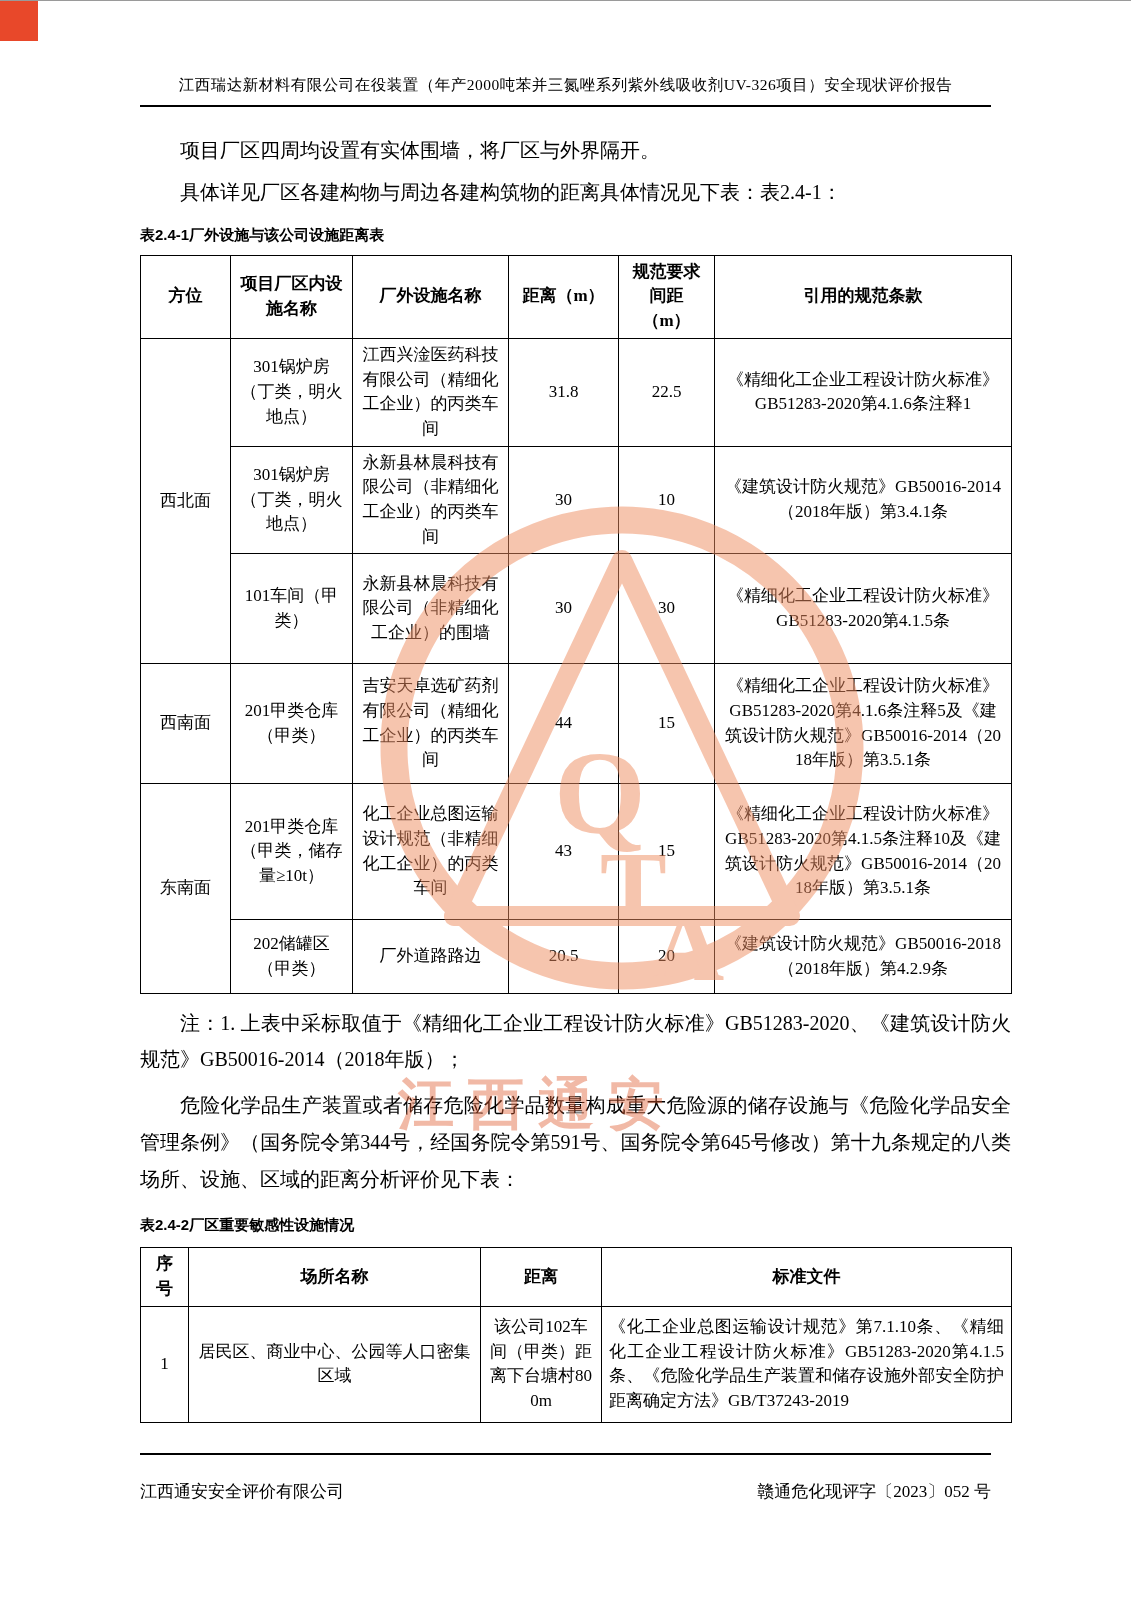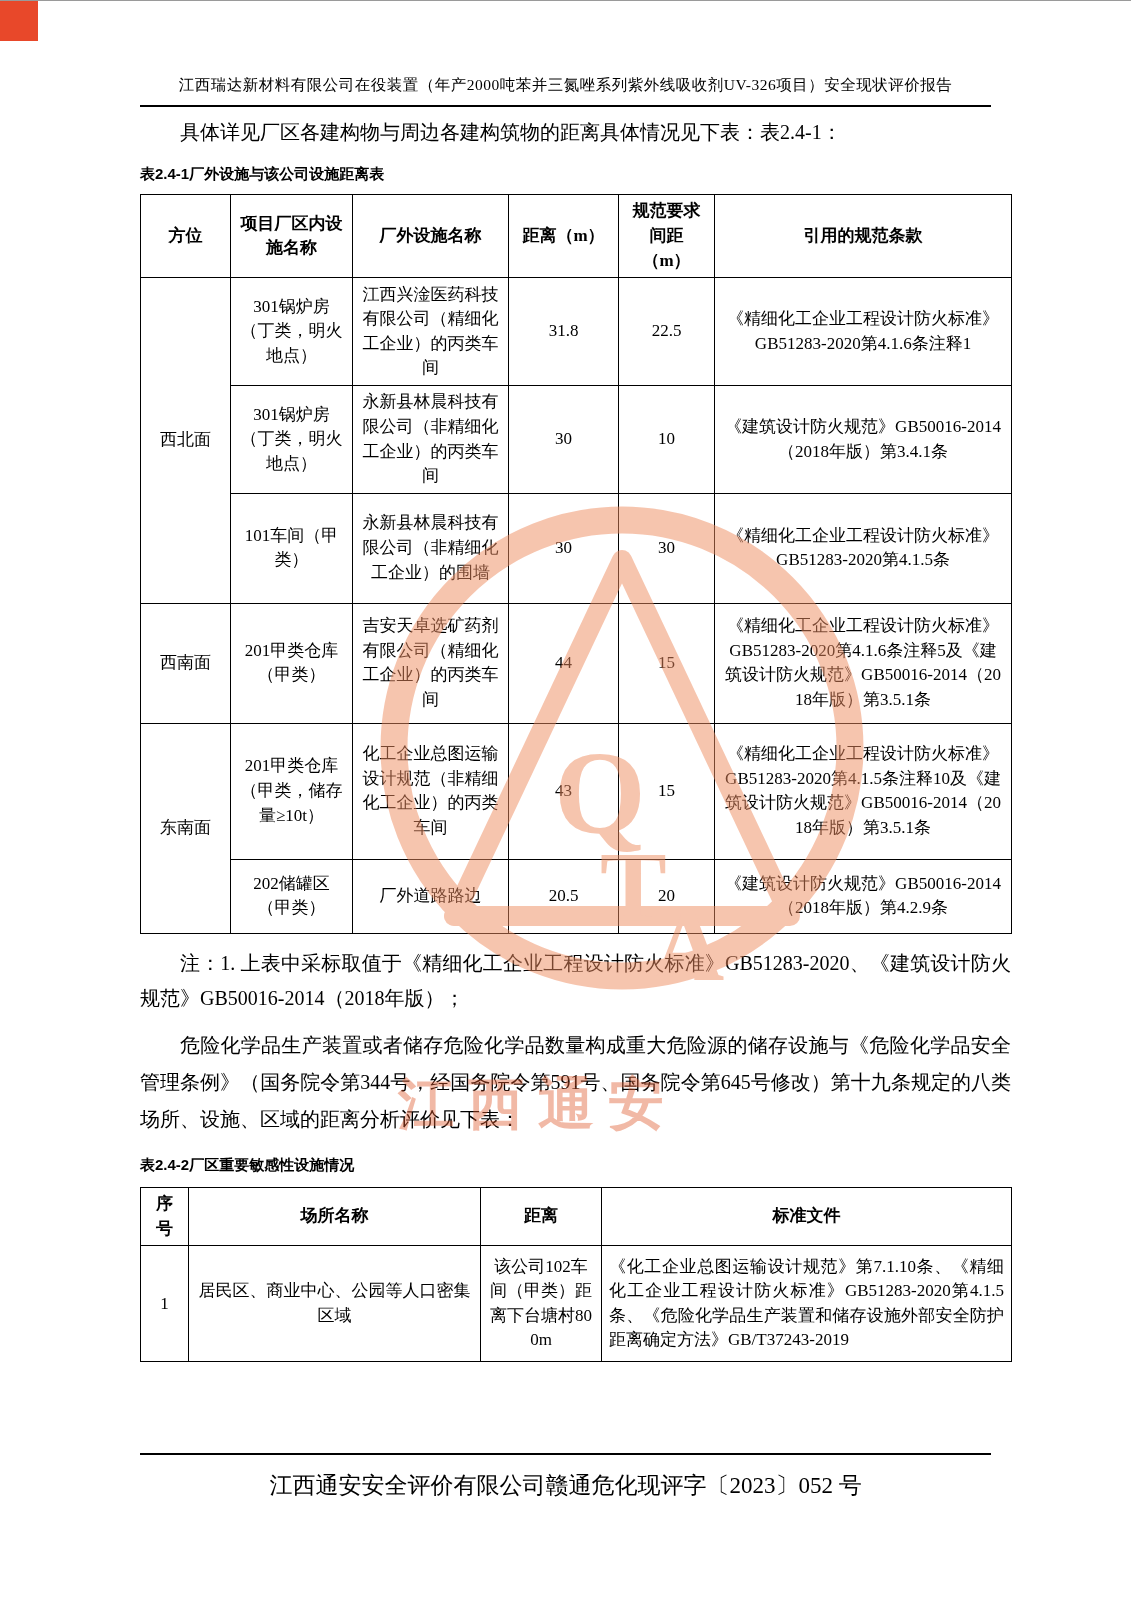--- a/index.html
+++ b/index.html
@@ -77,24 +77,24 @@
     text-align: center;
     font-size: 17px;
     z-index: 1;
   }
   .footer {
     position: absolute;
     left: 140px;
     width: 851px;
     top: 1452px;
     border-top: 2px solid #000;
-    padding-top: 15px;
+    padding-top: 25px;
     display: flex;
-    justify-content: center;
-    font-size: 23px;
+    justify-content: space-between;
+    font-size: 17px;
     z-index: 1;
   }
   
   .wm-logo {
     position: absolute;
     left: 362px; top: 487px;
     width: 520px; height: 520px;
     opacity: .5;
     z-index: 2;
     pointer-events: none;
@@ -118,20 +118,21 @@
 
 <div class="page">
 
   <div class="corner-red-mark"></div>
 
   <div class="header-text">江西瑞达新材料有限公司在役装置（年产2000吨苯并三氮唑系列紫外线吸收剂UV-326项目）安全现状评价报告</div>
   <div class="header-rule"></div>
 
   <div class="content">
 
+    <p class="para p1">项目厂区四周均设置有实体围墙，将厂区与外界隔开。</p>
     <p class="para p2">具体详见厂区各建构物与周边各建构筑物的距离具体情况见下表：表2.4-1：</p>
 
     <div class="tbl-title">表2.4-1厂外设施与该公司设施距离表</div>
 
     <table>
       <colgroup>
         <col style="width:90px">
           <col style="width:122px">
           <col style="width:156px">
         <col style="width:110px">
@@ -183,21 +184,21 @@
           <td>化工企业总图运输设计规范（非精细化工企业）的丙类车间</td>
           <td>43</td>
           <td>15</td>
           <td>《精细化工企业工程设计防火标准》GB51283-2020第4.1.5条注释10及《建筑设计防火规范》GB50016-2014（2018年版）第3.5.1条</td>
         </tr>
         <tr style="height:74px">
           <td>202储罐区（甲类）</td>
           <td>厂外道路路边</td>
           <td>20.5</td>
           <td>20</td>
-          <td>《建筑设计防火规范》GB50016-2014（2018年版）第4.2.9条</td>
+          <td>《建筑设计防火规范》GB50016-2018（2018年版）第4.2.9条</td>
         </tr>
       </tbody>
     </table>
 
     <p class="para note">注：1. 上表中采标取值于《精细化工企业工程设计防火标准》GB51283-2020、《建筑设计防火规范》GB50016-2014（2018年版）；</p>
 
     <p class="para p3">危险化学品生产装置或者储存危险化学品数量构成重大危险源的储存设施与《危险化学品安全管理条例》（国务院令第344号，经国务院令第591号、国务院令第645号修改）第十九条规定的八类场所、设施、区域的距离分析评价见下表：</p>
 
     <div class="tbl-title tbl-title2">表2.4-2厂区重要敏感性设施情况</div>
 

